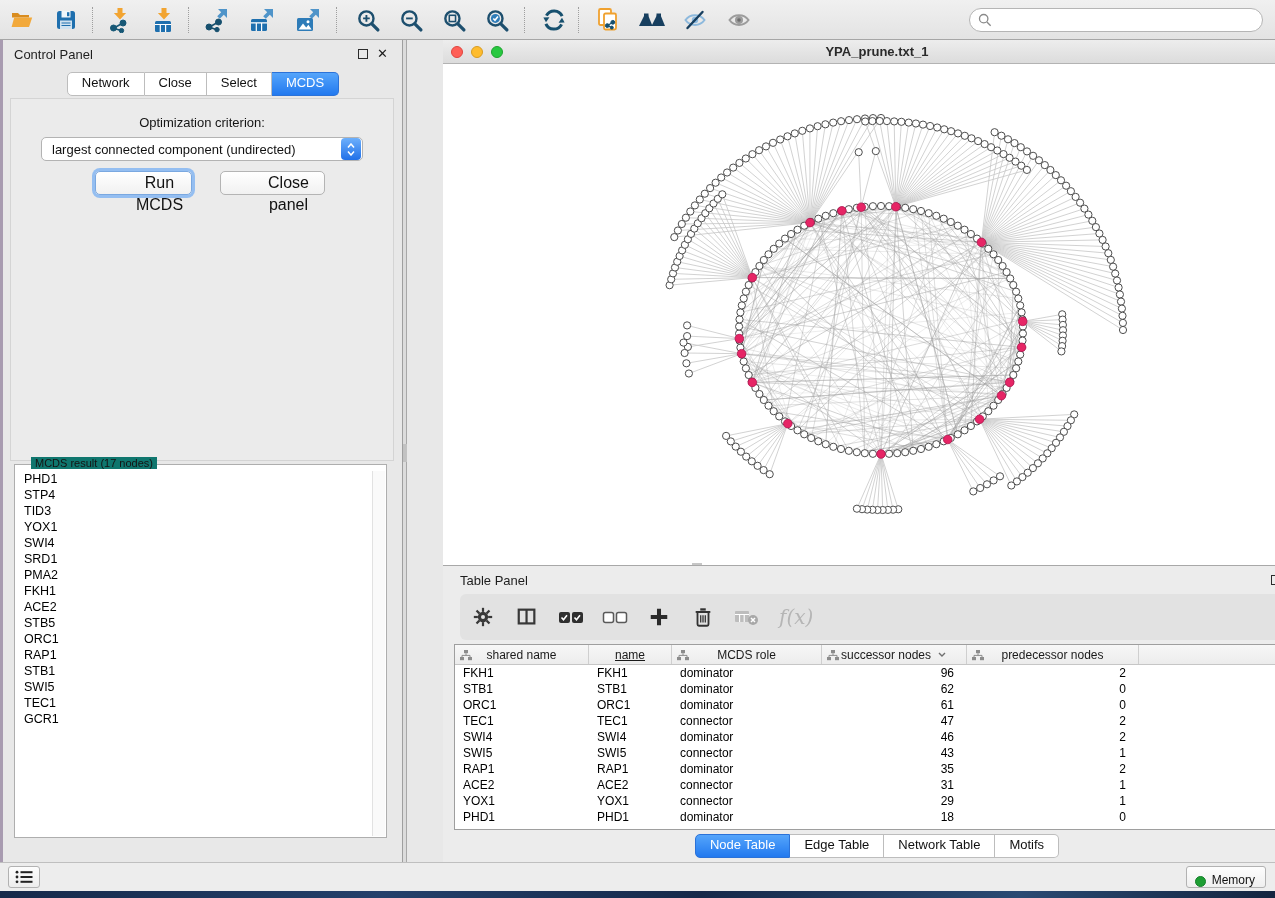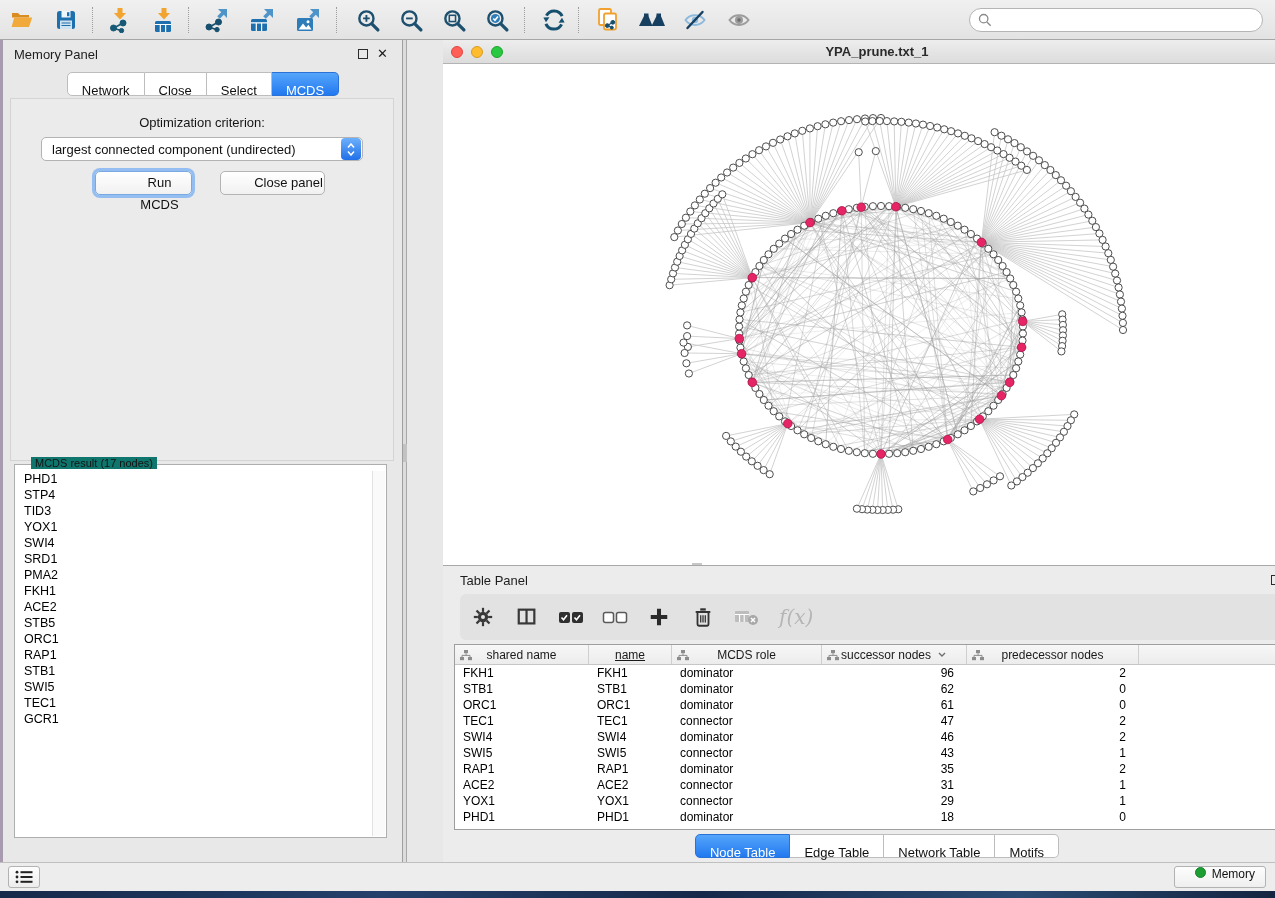--- a/index.html
+++ b/index.html
@@ -24,35 +24,35 @@
   
   #control-panel { position:absolute; left:3px; top:40px; width:400px; height:822px; background:#e8e8e8; border-right:1px solid #9f9f9f; }
   .panel-header { position:relative; height:28px; }
   .panel-title { position:absolute; left:11px; top:7px; font-size:13px; color:#1e1e1e; }
   .float-box { position:absolute; width:10px; height:10px; border:1.5px solid #2b2b2b; top:9px; }
   .close-x { position:absolute; top:6px; font-size:13px; font-weight:700; color:#1b1b1b; }
   #cp-float { right:34px; } #cp-close { right:14px; }
 
   .tabstrip { display:flex; justify-content:center; }
   #control-tabs { position:absolute; left:0; top:32px; width:400px; }
-  .tab { height:24px; line-height:20px; padding:8px 14px; font-size:13px; background:#fff; color:#111;
+  .tab { height:24px; line-height:20px; padding:0 14px; font-size:13px; background:#fff; color:#111;
     border:1px solid #bdbdbd; border-left:none; cursor:default; }
   .tab:first-child { border-left:1px solid #bdbdbd; border-radius:5px 0 0 5px; }
   .tab:last-child { border-radius:0 5px 5px 0; }
   .tab.active { background:linear-gradient(#55a5fb,#2279ef); color:#fff; border-color:#2b72d8; }
 
   #tabpane { position:absolute; left:7px; top:58px; width:384px; height:363px; background:#ebebeb; border:1px solid #d4d4d4; }
   #opt-label { position:absolute; left:0; top:16px; width:100%; text-align:center; font-size:13px; color:#141414; }
   #criterion { position:absolute; left:30px; top:38px; width:322px; height:24px; background:#fff; border:1px solid #b3b3b3;
     border-radius:5px; display:flex; align-items:center; }
   #criterion .val { flex:1; font-size:13px; padding-left:10px; color:#111; white-space:nowrap; overflow:hidden; }
   #criterion .stepper { width:20px; height:22px; border-radius:4px; margin-right:1px;
     background:linear-gradient(#6db0fc,#2070e8); display:flex; flex-direction:column; align-items:center; justify-content:center; gap:1px; }
   .btn { position:absolute; top:72px; height:24px; background:linear-gradient(#ffffff,#f1f1f1); border:1px solid #b4b4b4;
-    border-radius:5px; font-size:13px; color:#111; text-align:center; line-height:22px; cursor:default;padding-left:32px; }
+    border-radius:5px; font-size:16px; color:#111; text-align:center; line-height:22px; cursor:default;padding-left:32px; }
   #run-btn { left:84px; width:97px; box-shadow:0 0 0 3px rgba(90,160,245,.6); border-color:#7aa8e0; }
   #closep-btn { left:209px; width:105px; }
 
   #mcds-fieldset { position:absolute; left:11px; top:424px; width:373px; height:374px;
     border:1px solid #aeaeae; background:#fff; }
   #mcds-legend { position:absolute; left:16px; top:-8px; background:#0f766e; padding:0 4px; font-size:11px; color:#141414; }
   #mcds-list { position:absolute; left:1px; top:6px; right:14px; bottom:1px; overflow:hidden; background:#fff; }
   .mcds-item { font-size:12.5px; line-height:16px; padding-left:8px; color:#000; }
   #mcds-scroll { position:absolute; right:1px; top:6px; bottom:1px; width:13px; background:#fafafa; border-left:1px solid #e2e2e2; }
 
@@ -89,22 +89,22 @@
   .td { font-size:12px; color:#000; line-height:16px; padding:0 8px; white-space:nowrap; overflow:hidden; }
   .td.num { text-align:right; padding-right:13px; }
   #tbl-scroll { position:absolute; right:0; top:20px; bottom:0; width:13px; background:#f7f7f7; border-left:1px solid #ddd; }
   #tbl-thumb { position:absolute; left:2px; top:2px; width:9px; height:105px; background:#bdbdbd; border-radius:5px; }
   #table-tabs { position:absolute; left:0; top:268px; width:868px; }
 
   
   #statusbar { position:absolute; left:0; top:862px; width:1275px; height:29px; background:#ededed; border-top:1px solid #bfbfbf; }
   #list-btn { position:absolute; left:8px; top:3px; width:32px; height:22px; background:linear-gradient(#fdfdfd,#ededed);
     border:1px solid #b2b2b2; border-radius:3px; display:flex; align-items:center; justify-content:center; }
-  #memory-btn { position:absolute; right:9px; top:3px; height:22px; padding:0 10px 0 20px; background:linear-gradient(#fdfdfd,#efefef);
-    border:1px solid #b2b2b2; border-radius:3px; display:flex; align-items:flex-start; gap:6px; font-size:12px; color:#111; }
+  #memory-btn { position:absolute; right:9px; top:3px; height:22px; padding:0 10px 0 8px; background:linear-gradient(#fdfdfd,#efefef);
+    border:1px solid #b2b2b2; border-radius:3px; display:flex; align-items:flex-end; gap:6px; font-size:12px; color:#111; }
   #memory-dot { width:11px; height:11px; border-radius:50%; background:#1d9e33; border:0.5px solid #14802a; }
 </style>
 </head>
 <body>
 
 <div id="app">
 
   <div id="toolbar">
     <div class="tbtn" style="left:6px">
       <svg width="26" height="24" viewBox="0 0 24 24">
@@ -247,21 +247,21 @@
         <path d="M10.2 10.2L14.5 14.5" stroke="#8a8a8a" stroke-width="1.5"></path>
         </svg>
       <input placeholder="" style="">
     </div>
   </div>
 
   <div id="left-strip"></div>
 
   <div id="control-panel">
     <div class="panel-header">
-      <span class="panel-title">Memory Panel</span>
+      <span class="panel-title">Control Panel</span>
       <span class="float-box" id="cp-float"></span>
       <span class="close-x" id="cp-close">✕</span>
     </div>
     <div id="control-tabs" class="tabstrip">
         <div class="tab">Network</div>
         <div class="tab">Close</div>
         <div class="tab">Select</div>
         <div class="tab active">MCDS</div>
       </div>
 

